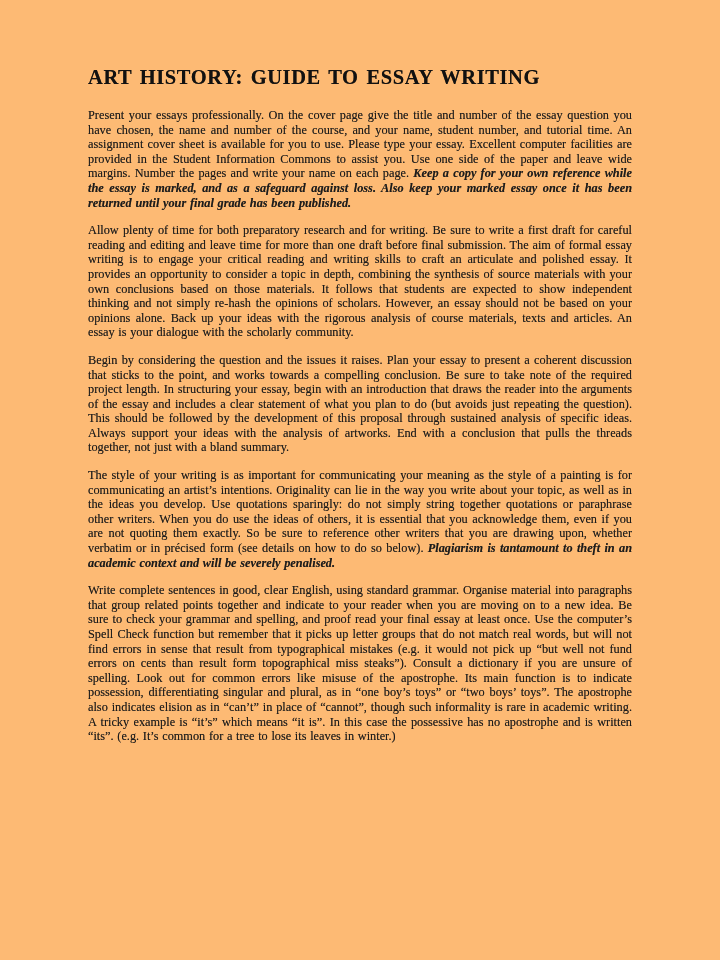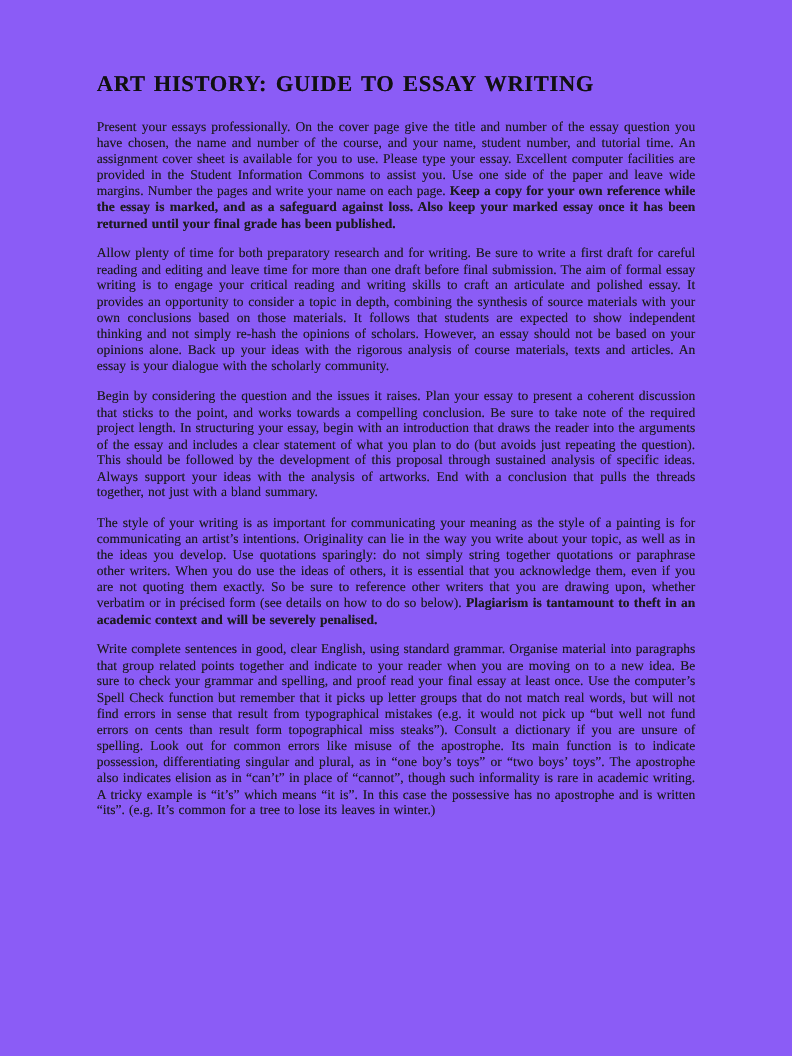--- a/index.html
+++ b/index.html
@@ -4,21 +4,21 @@
 <style>
   html, body {
     margin: 0;
     padding: 0;
     background: #ffffff;
   }
   .page {
     position: relative;
     width: 720px;
     height: 960px;
-    background: #8b5cf6;
+    background: #fdba74;
     overflow: hidden;
     font-family: "Liberation Serif", "DejaVu Serif", serif;
     color: #1c1c1c;
   }
   .content {
     position: absolute;
     left: 88px;
     top: 66px;
     width: 544px;
   }
@@ -35,20 +35,21 @@
     font-size: 12.3px;
     line-height: 14.6px;
     text-align: justify;
     margin: 0 0 13px 0;
     word-spacing: 0.6px;
     text-shadow: 0 0 0.4px rgba(20,20,20,0.5);
   }
   p.para:last-child { margin-bottom: 0; margin-top: 12px; }
   .bi {
     font-weight: bold;
+    font-style: italic;
   }
 </style>
 </head>
 <body>
 
 <div class="page">
   <div class="content">
 
     <h1 class="doc-title">ART HISTORY: GUIDE TO ESSAY WRITING</h1>
 

